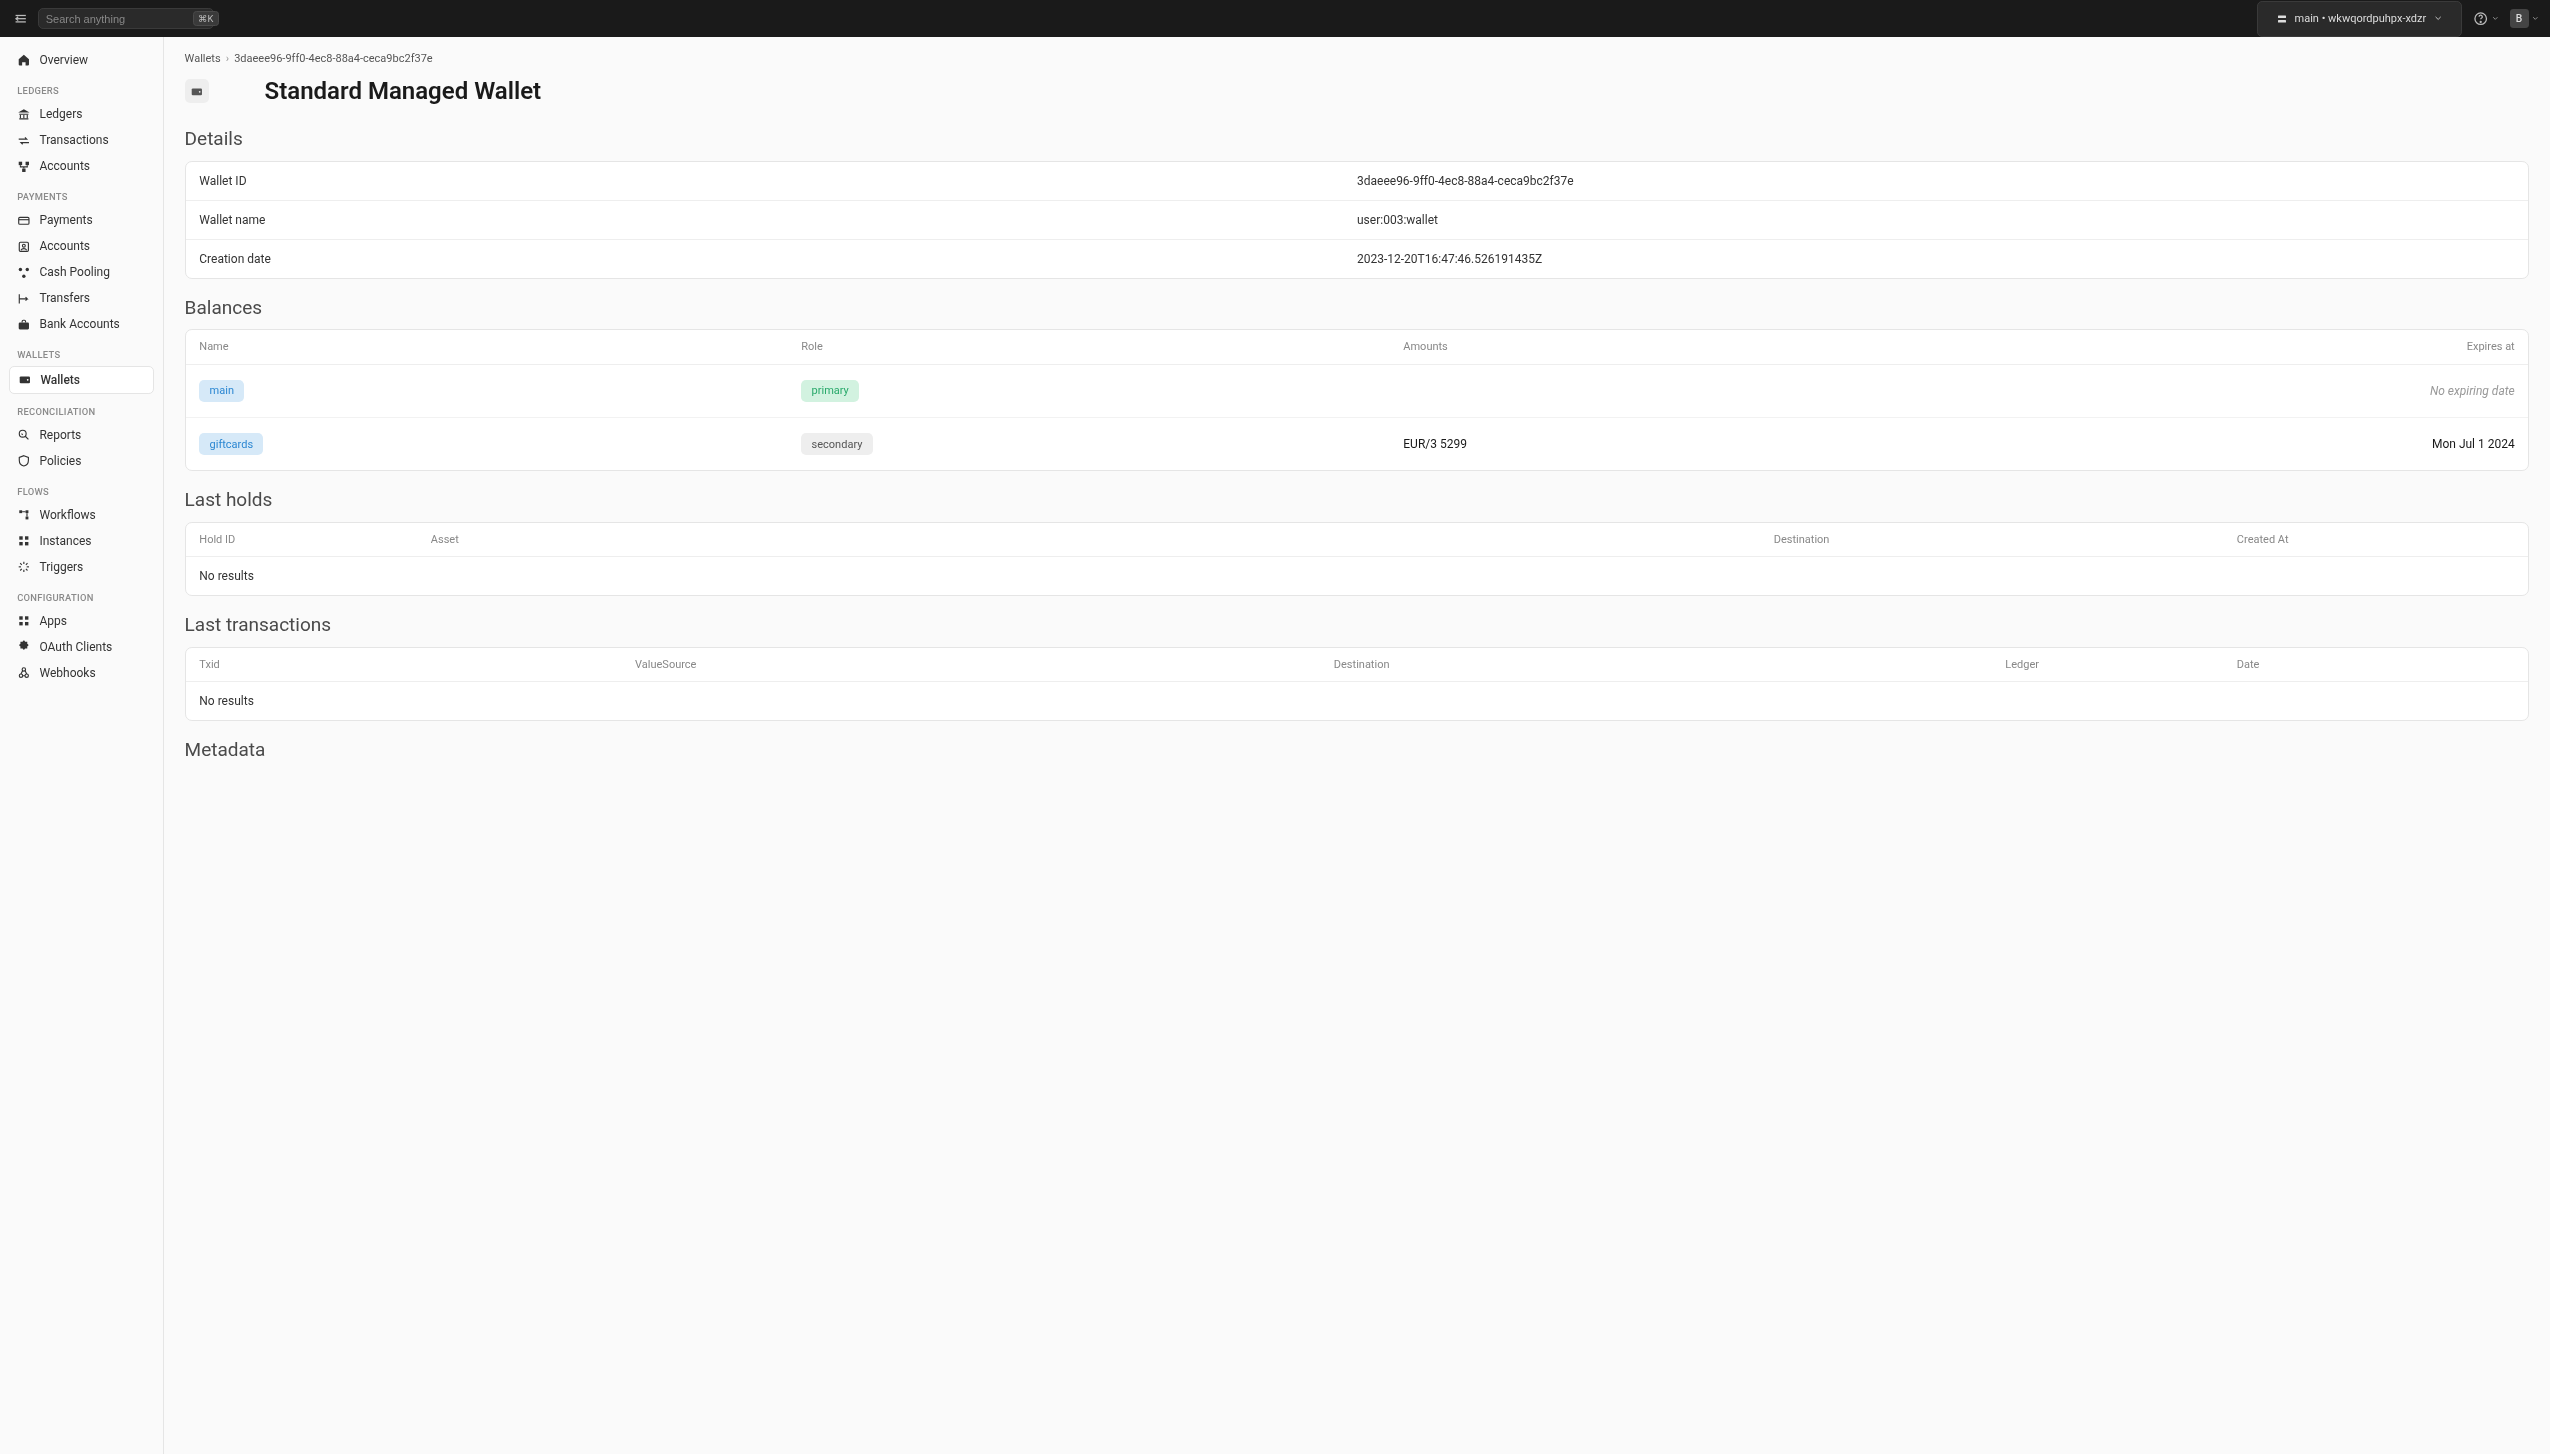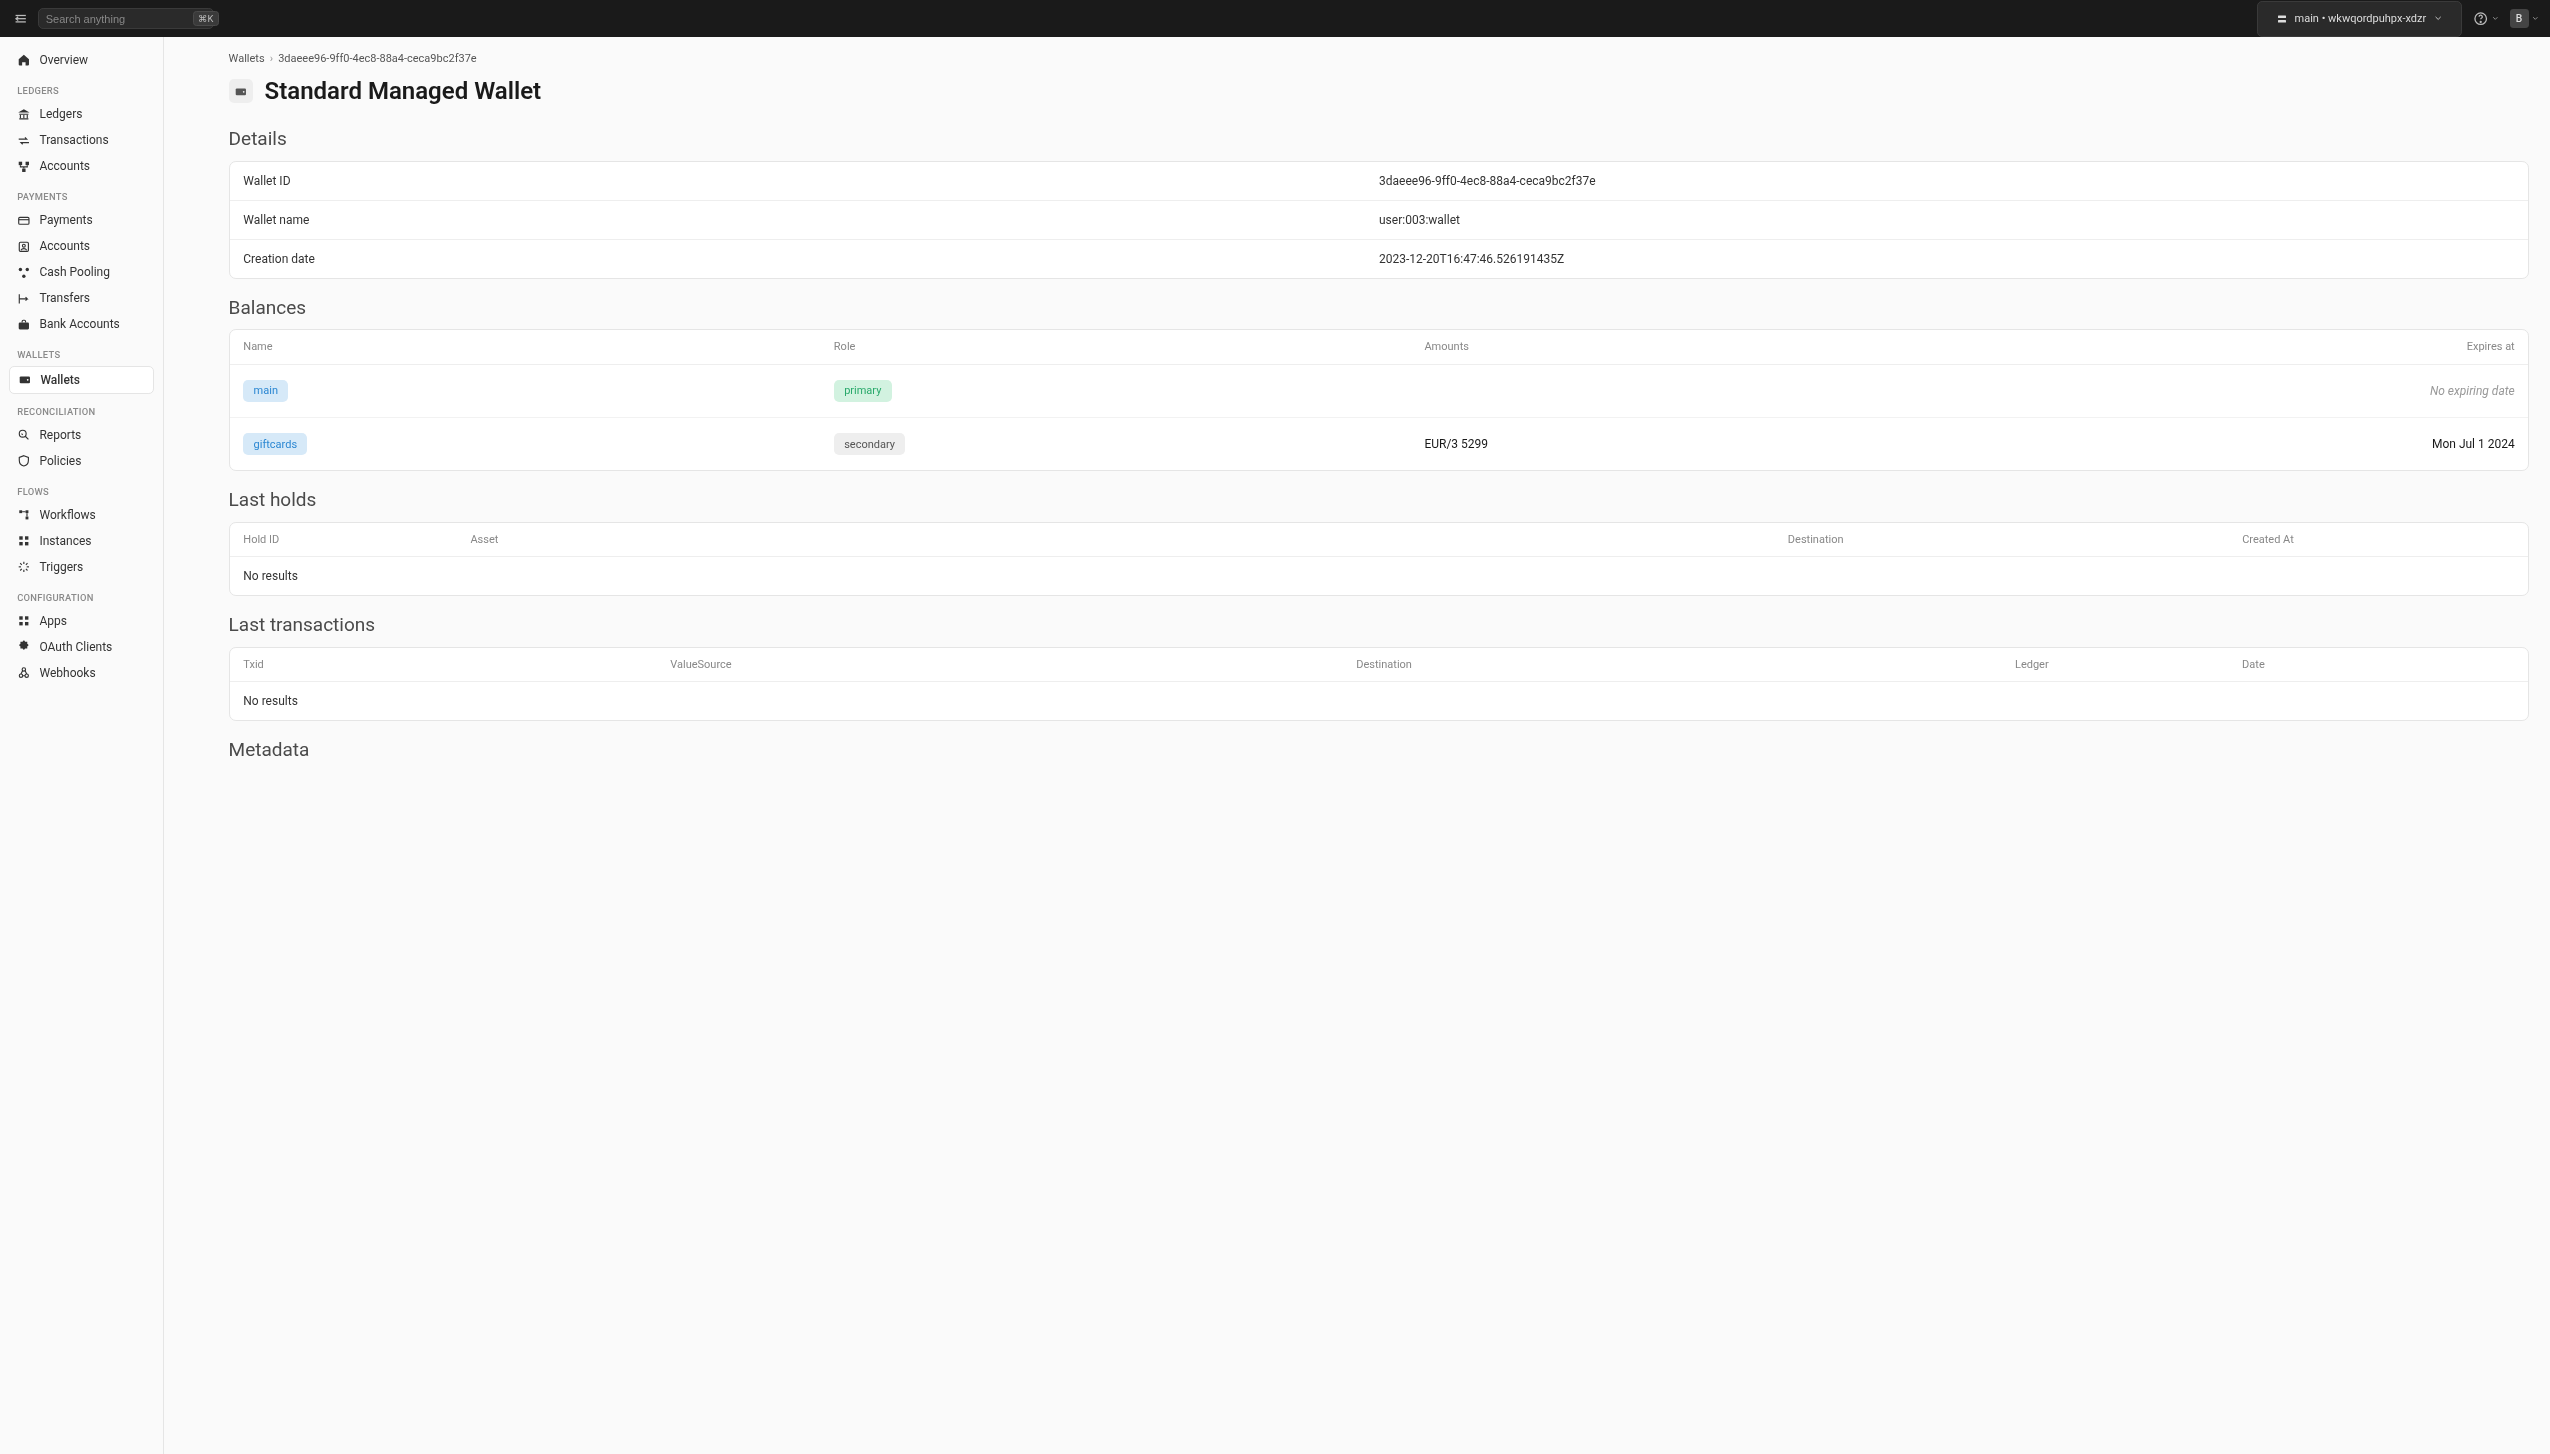--- a/index.html
+++ b/index.html
@@ -14,37 +14,37 @@
   .search-input::placeholder { color:#888; }
   .search-kbd { background:#3a3a3a; border:0.9px solid #4a4a4a; color:#bbb; font-size:9.4px; padding:0.9px 4.3px; border-radius:3.4px; }
   .topbar-spacer { flex:1; }
   .env-select { background:#2a2a2a; border:0.9px solid #3a3a3a; border-radius:5.1px; height:36px; display:flex; align-items:center; padding:0 18px; gap:6.9px; cursor:pointer; font-size:11px; color:#ddd;}
   .env-select .stack-icon { width:12px; height:12px; display:flex; align-items:center; justify-content:center; }
   .help-btn { display:flex; align-items:center; gap:2.6px; padding:0 3.4px; cursor:pointer; color:#bbb; }
   .avatar-btn { display:flex; align-items:center; gap:2.6px; cursor:pointer;}
   .avatar { width:19px; height:19px; border-radius:3.4px; background:#444; color:#ddd; display:flex; align-items:center; justify-content:center; font-size:10.3px; font-weight:500;}
 
   
-  .app-body { flex:1; display:flex; min-height: 0; gap: 44px; }
+  .app-body { flex:1; display:flex; min-height: 0; }
 
   
   .sidebar { width: 164px; background: #fafafa; border-right: 0.9px solid #e5e5e5; overflow-y:auto; padding: 10.3px 8.6px; }
   .side-item { display:flex; align-items:center; gap:8.6px; padding: 6px 8.6px; border-radius:5.1px; font-size: 12px; color:#333; cursor:pointer; }
   .side-item.active { background:#fff; border:0.9px solid #e5e5e5; font-weight:500; }
   .side-item .ico { width:13.7px; height:13.7px; display:flex; align-items:center; justify-content:center; color:#333; }
   .side-heading { font-size: 9.4px; font-weight:500; color:#8a8a8a; letter-spacing: 0.3px; padding: 12px 8.6px 5.1px; }
 
   
   .main { flex:1; overflow-y:auto; background:#fafafa; padding: 15.4px 20.6px 34px; }
   .crumbs { font-size:11px; color:#555; display:flex; align-items:center; gap:5.1px; margin-bottom:12px; }
   .crumbs a { color:#555; text-decoration:none; cursor:pointer; }
   .crumbs .sep { color:#999; }
   .title-row { display:flex; align-items:center; gap:12px; margin-bottom:22px; }
   .title-icon { width:24px; height:24px; border-radius:5.1px; background:#eee; display:flex; align-items:center; justify-content:center; }
-  .page-title { font-size: 24px; font-weight:600; color:#1a1a1a; }
+  .page-title { font-size: 24px; font-weight:600; color:#1a1a1a;margin-left:44px; }
   .section-h { font-size:19px; font-weight:400; color:#4a4a4a; margin: 17px 0 10.3px; }
 
   .card { background:#fff; border:0.9px solid #e5e5e5; border-radius:6.9px; overflow:hidden; }
   .detail-row { display:flex; padding: 12px 13.7px; border-bottom:0.9px solid #eee; font-size:12px; }
   .detail-row:last-child { border-bottom:none; }
   .detail-label { width: 50%; color:#333; }
   .detail-val { flex:1; color:#333; }
 
   .tbl .thead { display:flex; padding: 10.3px 13.7px; font-size:11px; color:#888; border-bottom:0.9px solid #eee; }
   .tbl .trow { display:flex; padding: 15.4px 13.7px; font-size:12px; border-bottom:0.9px solid #f2f2f2; align-items:center; }

